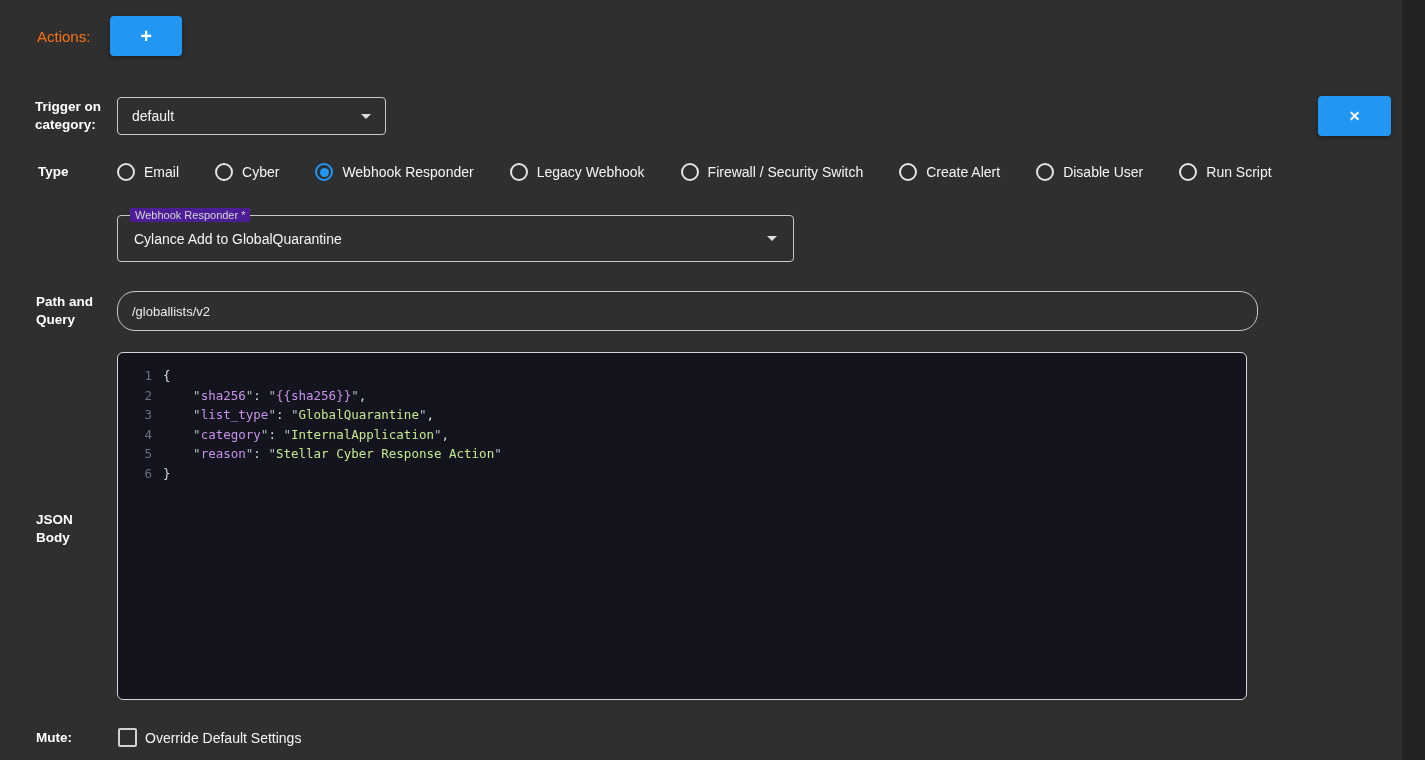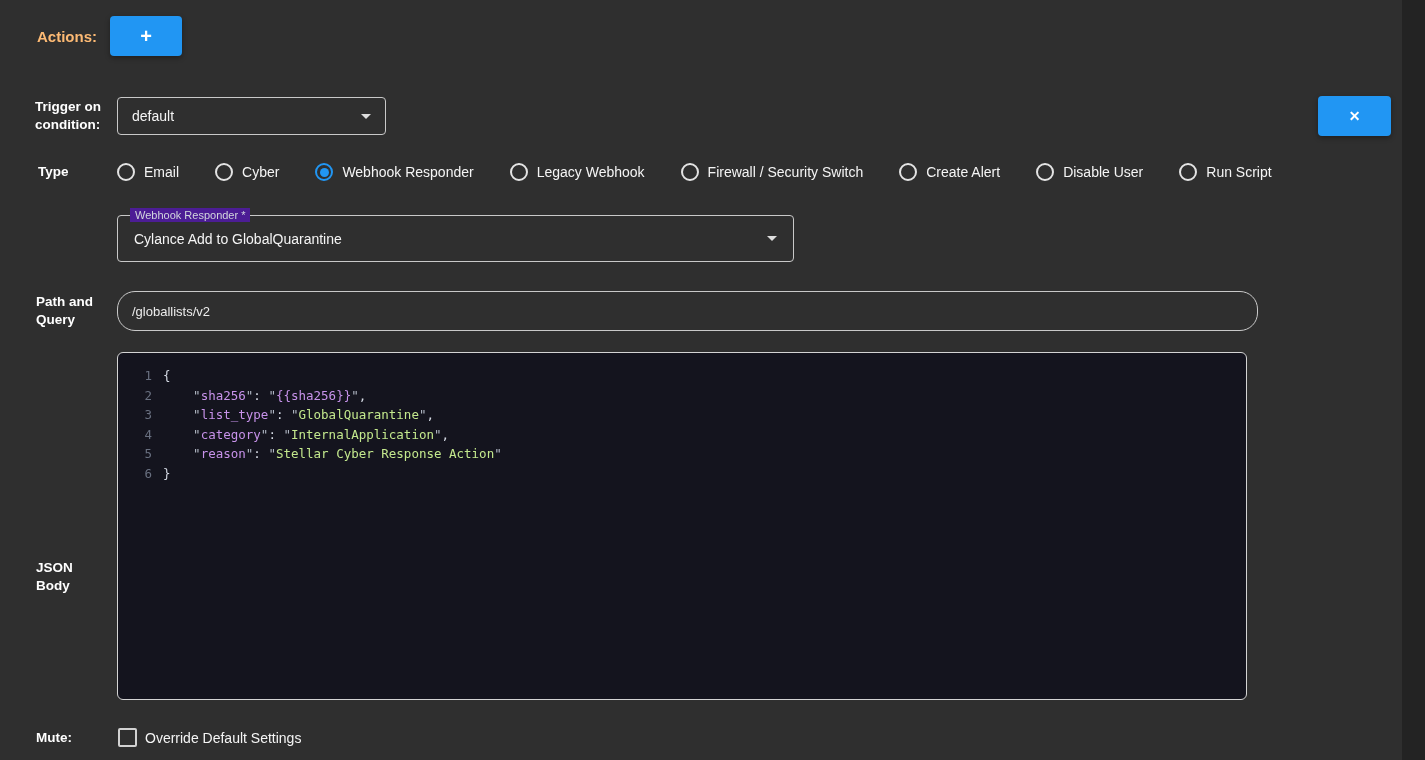--- a/index.html
+++ b/index.html
@@ -3,21 +3,21 @@
 <meta charset="utf-8">
 <style>
   html,body{margin:0;padding:0;background:#1e1e1e;}
   .page{
     position:relative;width:1425px;height:760px;background:#2f2f2f;
     font-family:"Liberation Sans",sans-serif;color:#fff;overflow:hidden;
   }
   .scroll-strip{position:absolute;right:0;top:0;width:23px;height:100%;background:#232323;}
   .lbl{position:absolute;color:#fff;font-size:13.5px;line-height:18px;}
   .bold{font-weight:700;}
-  .actions-lbl{left:37px;top:28px;font-size:15px;font-weight:700;color:#fdba74;}
+  .actions-lbl{left:37px;top:28px;font-size:15px;font-weight:400;color:#f97316;}
   .btn-blue{
     position:absolute;background:#2196f3;border:none;border-radius:4px;color:#fff;
     display:flex;align-items:center;justify-content:center;cursor:pointer;
     box-shadow:0 2px 5px rgba(0,0,0,.35);font-family:"Liberation Sans",sans-serif;
   }
   .add-btn{left:110px;top:16px;width:72px;height:40px;}
   .add-btn .plus{font-size:20px;font-weight:700;line-height:1;}
   .close-btn{left:1318px;top:96px;width:73px;height:40px;}
   .close-btn .x{font-size:14px;font-weight:700;line-height:1;}
   .trigger-lbl{left:35px;top:98px;width:84px;}
@@ -41,21 +41,21 @@
     position:absolute;top:-8px;left:12px;background:#4c1d95;padding:0 5px;
     font-size:11px;color:#d2d6dd;line-height:14px;
   }
   .path-lbl{left:36px;top:293px;width:70px;}
   .text-input{
     position:absolute;background:transparent;border:1px solid #c9c9c9;border-radius:18px;
     color:#ececec;font-size:13px;font-family:"Liberation Sans",sans-serif;
     padding:0 14px;box-sizing:border-box;outline:none;
   }
   .path-input{left:117px;top:291px;width:1141px;height:40px;}
-  .json-lbl{left:36px;top:511px;width:50px;margin-top:48px;}
+  .json-lbl{left:36px;top:511px;width:50px;}
   .editor{
     position:absolute;left:117px;top:352px;width:1130px;height:348px;
     background:#14141e;border:1px solid #d4d4d4;border-radius:6px;
     box-sizing:border-box;overflow:hidden;cursor:text;
   }
   .code-lines{padding-top:13px;font-family:"DejaVu Sans Mono",monospace;font-size:12.5px;line-height:19.5px;}
   .code-line{display:flex;white-space:pre;}
   .ln{width:34px;flex:none;text-align:right;padding-right:11px;color:#697080;user-select:none;}
   .code{flex:1;}
   .tok-brace{color:#d6dbe5;}
@@ -73,21 +73,21 @@
 <body>
 
 <div class="page">
   <div class="scroll-strip"></div>
 
   <span class="lbl actions-lbl">Actions:</span>
   <button class="btn-blue add-btn">
     <span class="plus">+</span>
   </button>
 
-  <span class="lbl bold trigger-lbl">Trigger on condition:</span>
+  <span class="lbl bold trigger-lbl">Trigger on category:</span>
   <div class="select trigger-select">
     <span class="select-value">default</span>
     <span class="caret"></span>
   </div>
   <button class="btn-blue close-btn">
     <span class="x">✕</span>
   </button>
 
   <span class="lbl bold type-lbl">Type</span>
   <div class="radios">

